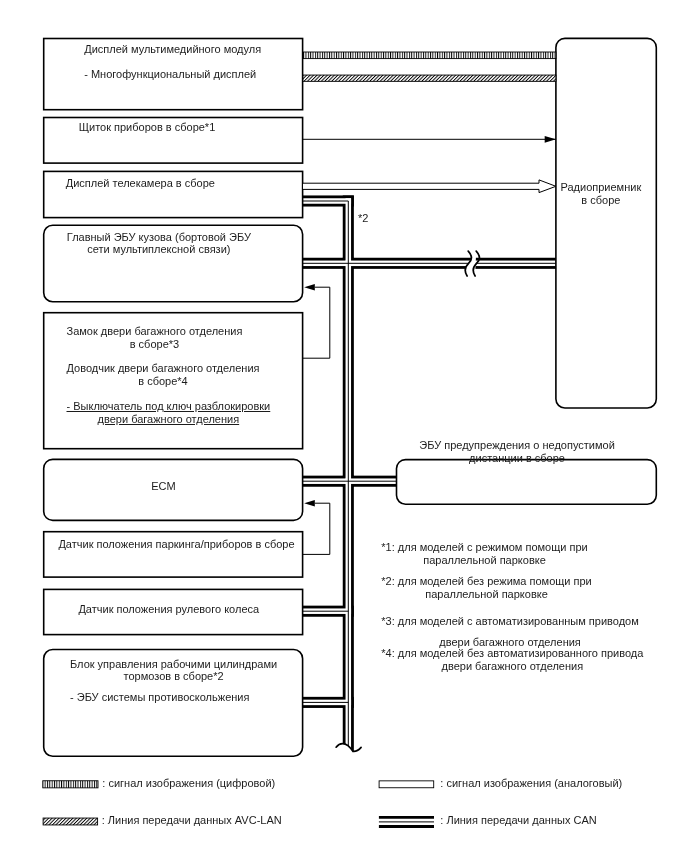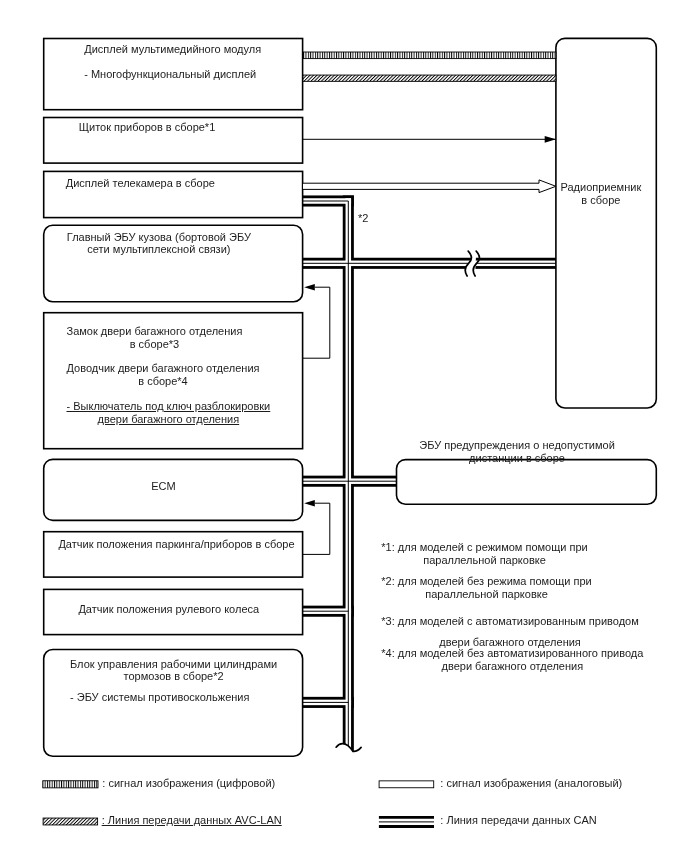--- a/index.html
+++ b/index.html
@@ -145,16 +145,16 @@
 параллельной парковке</div>
       <div class="txt" style="left: 381.3px; top: 574.8px; line-height: 12.9px;">*2: для моделей без режима помощи при
 параллельной парковке</div>
       <div class="txt" style="left: 381.3px; top: 611px; line-height: 21px;">*3: для моделей с автоматизированным приводом
 двери багажного отделения</div>
       <div class="txt" style="left: 381.3px; top: 647.2px; line-height: 12.9px;">*4: для моделей без автоматизированного привода
 двери багажного отделения</div>
       <div class="txt" style="left: 358px; top: 212px; line-height: 12.9px;">*2</div>
       <div class="txt" style="left: 102.3px; top: 776.6px; line-height: 12.9px;">: сигнал изображения (цифровой)</div>
       <div class="txt" style="left: 440.3px; top: 776.6px; line-height: 12.9px;">: сигнал изображения (аналоговый)</div>
-      <div class="txt" style="left: 101.7px; top: 814px; line-height: 12.9px; text-decoration: underline;">: Линия передачи данных AVC-LAN</div>
+      <div class="txt" style="left: 101.7px; top: 814px; line-height: 12.9px;">: Линия передачи данных AVC-LAN</div>
       <div class="txt" style="left: 440.3px; top: 814px; line-height: 12.9px;">: Линия передачи данных CAN</div>
     </div>
 </div>
 
 </body></html>

